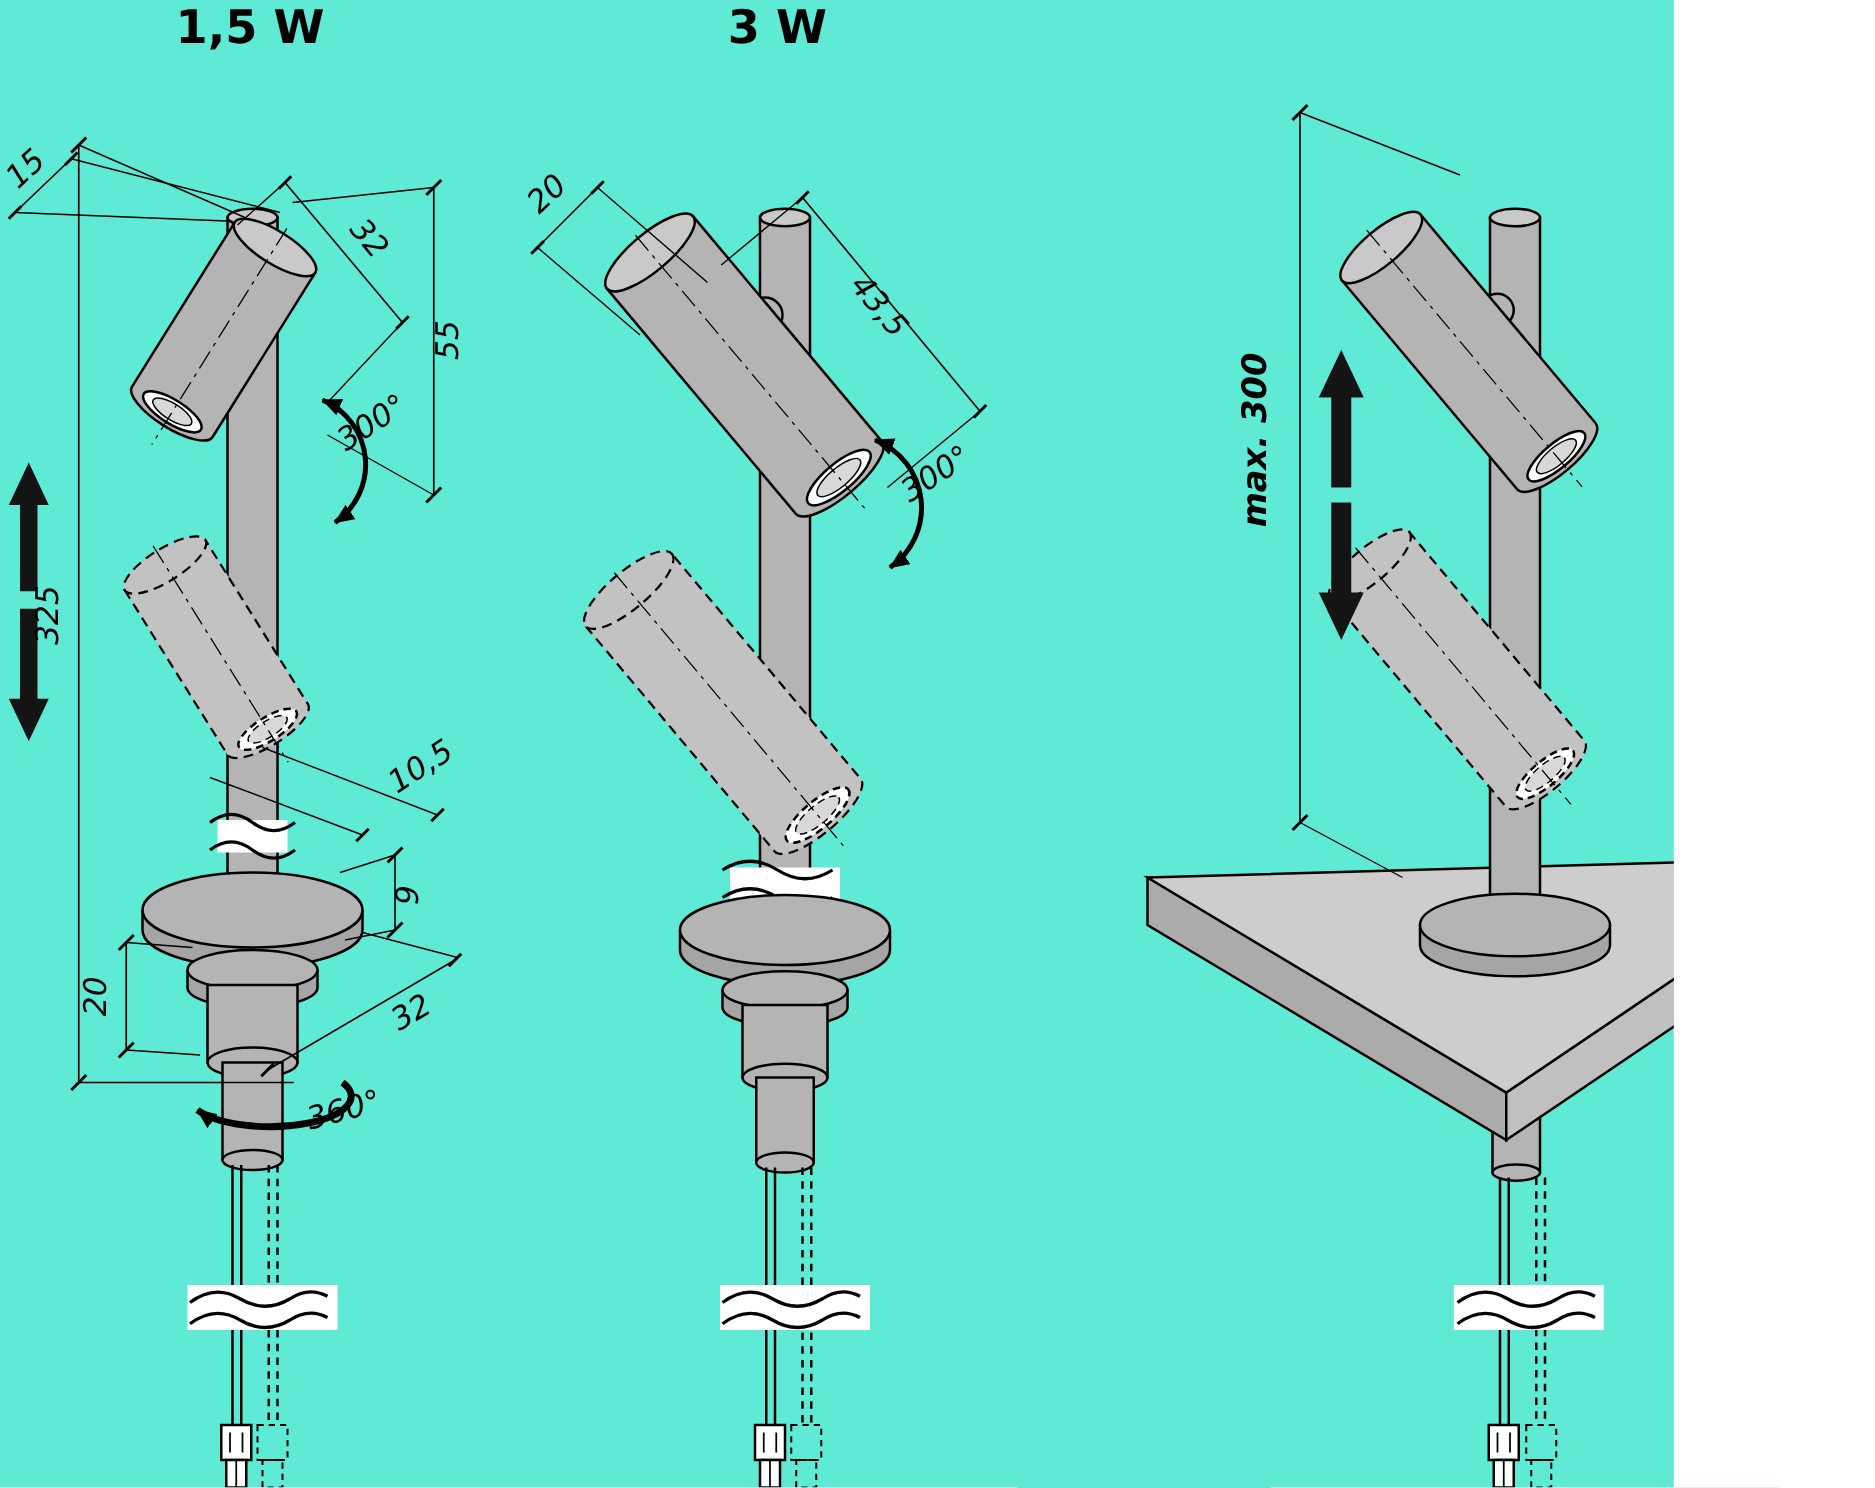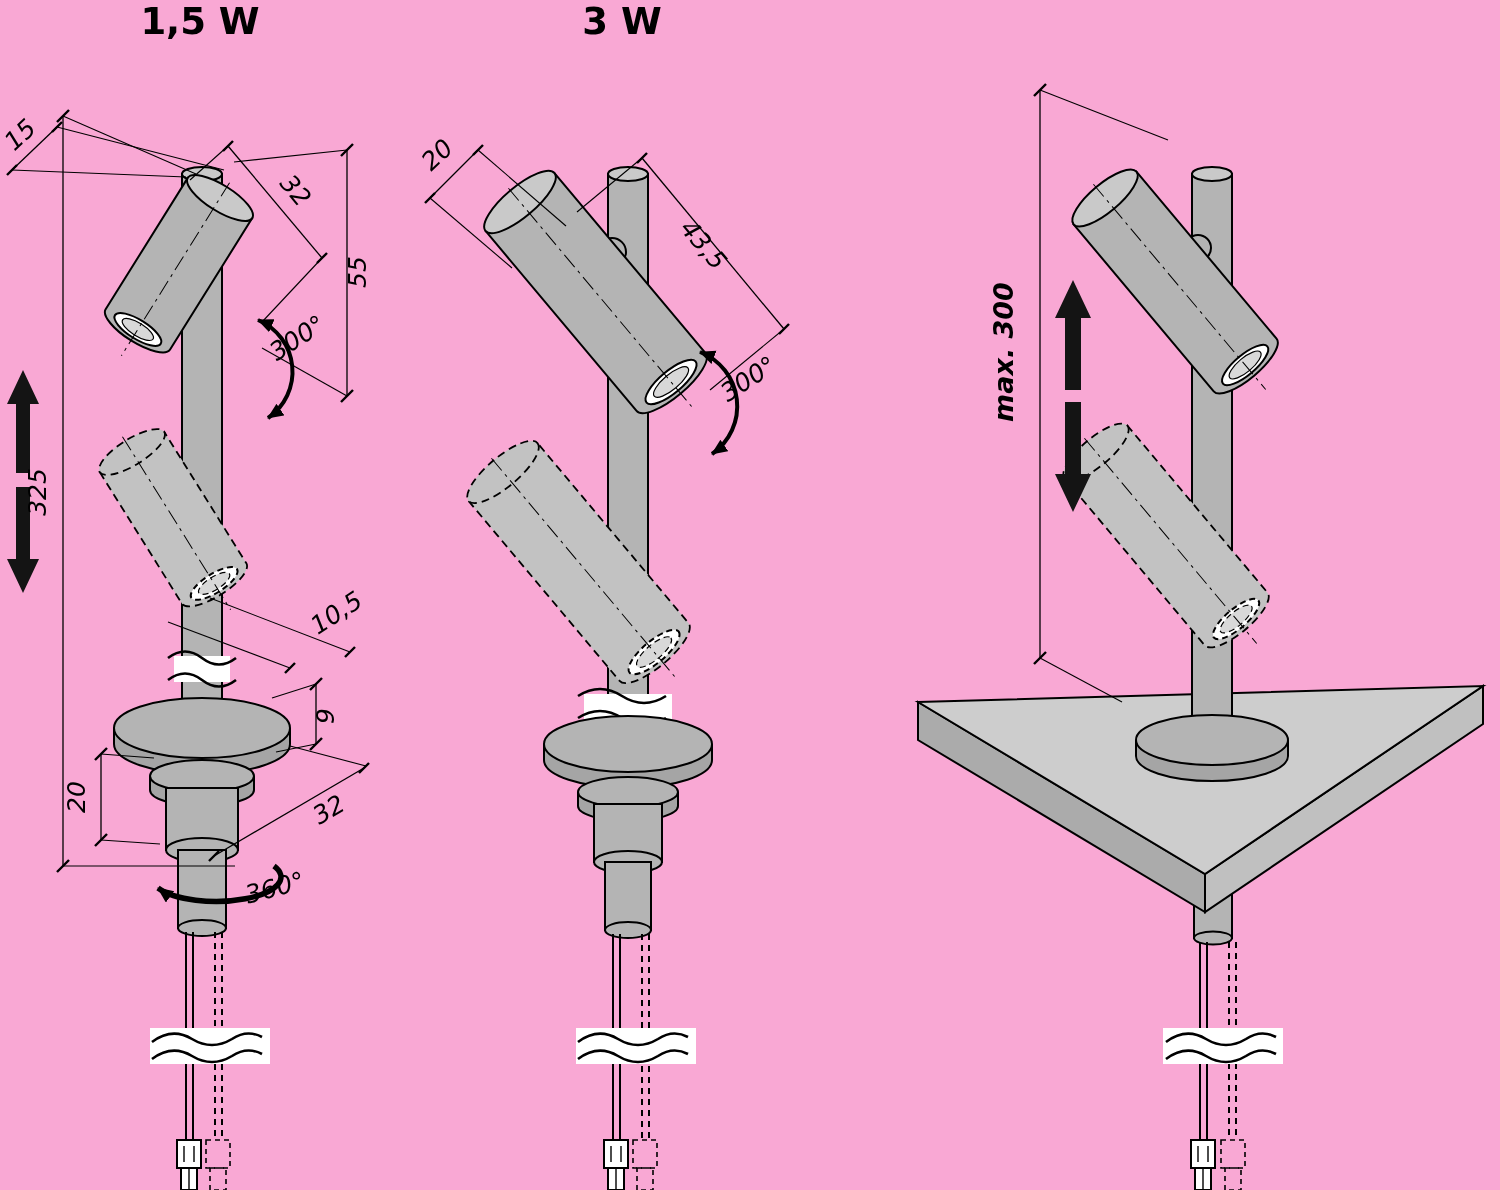--- a/index.html
+++ b/index.html
@@ -1,16 +1,16 @@
 <!DOCTYPE html>
 <html><head>
 <meta charset="utf-8">
 <style>
   html,body{margin:0;padding:0;background:#ffffff;}
-  .stage{width:1500px;height:1190px;background:#f9a8d4;position:relative;overflow:hidden;}
+  .stage{width:1339px;height:1190px;background:#5eead4;position:relative;overflow:hidden;}
   svg{display:block;}
   text{font-family:"DejaVu Sans",sans-serif;fill:#000;}
   .title{font-weight:bold;font-size:37px;text-anchor:middle;}
   .dimtext{font-style:italic;font-size:25px;text-anchor:middle;}
   .maxtext{font-style:italic;font-weight:bold;font-size:27px;text-anchor:middle;}
   .metal{fill:#b4b4b4;stroke:#000;stroke-width:2;}
   .metal-l{fill:#c9c9c9;stroke:#000;stroke-width:2;}
   .metal-d{fill:#a5a5a5;stroke:#000;stroke-width:2;}
   .metal2{fill:#c2c2c2;stroke:#000;stroke-width:1.8;stroke-dasharray:8 5;}
   .lens{fill:#ffffff;stroke:#000;stroke-width:2;}

